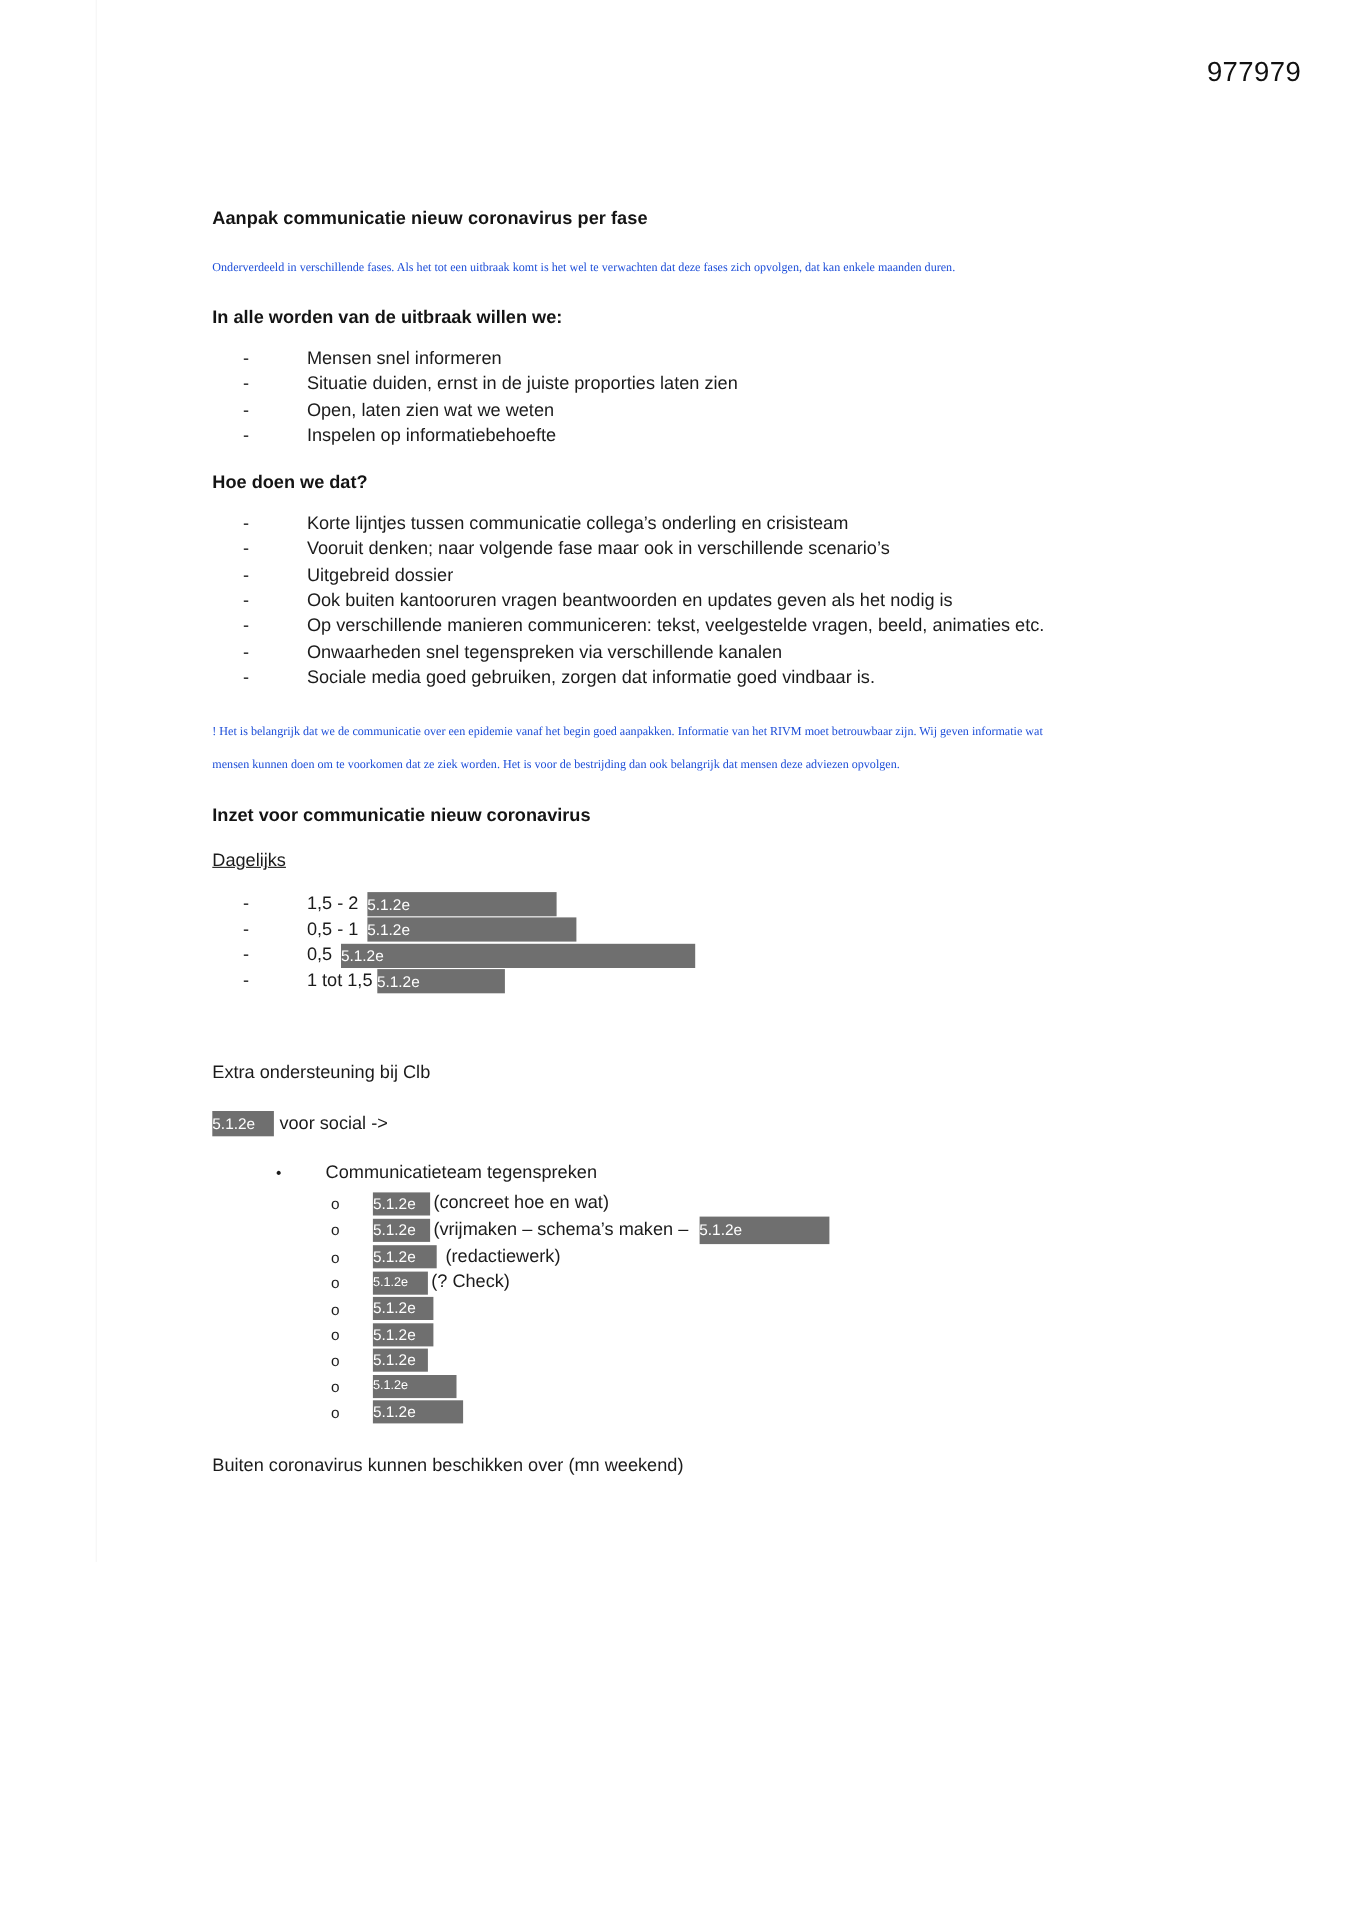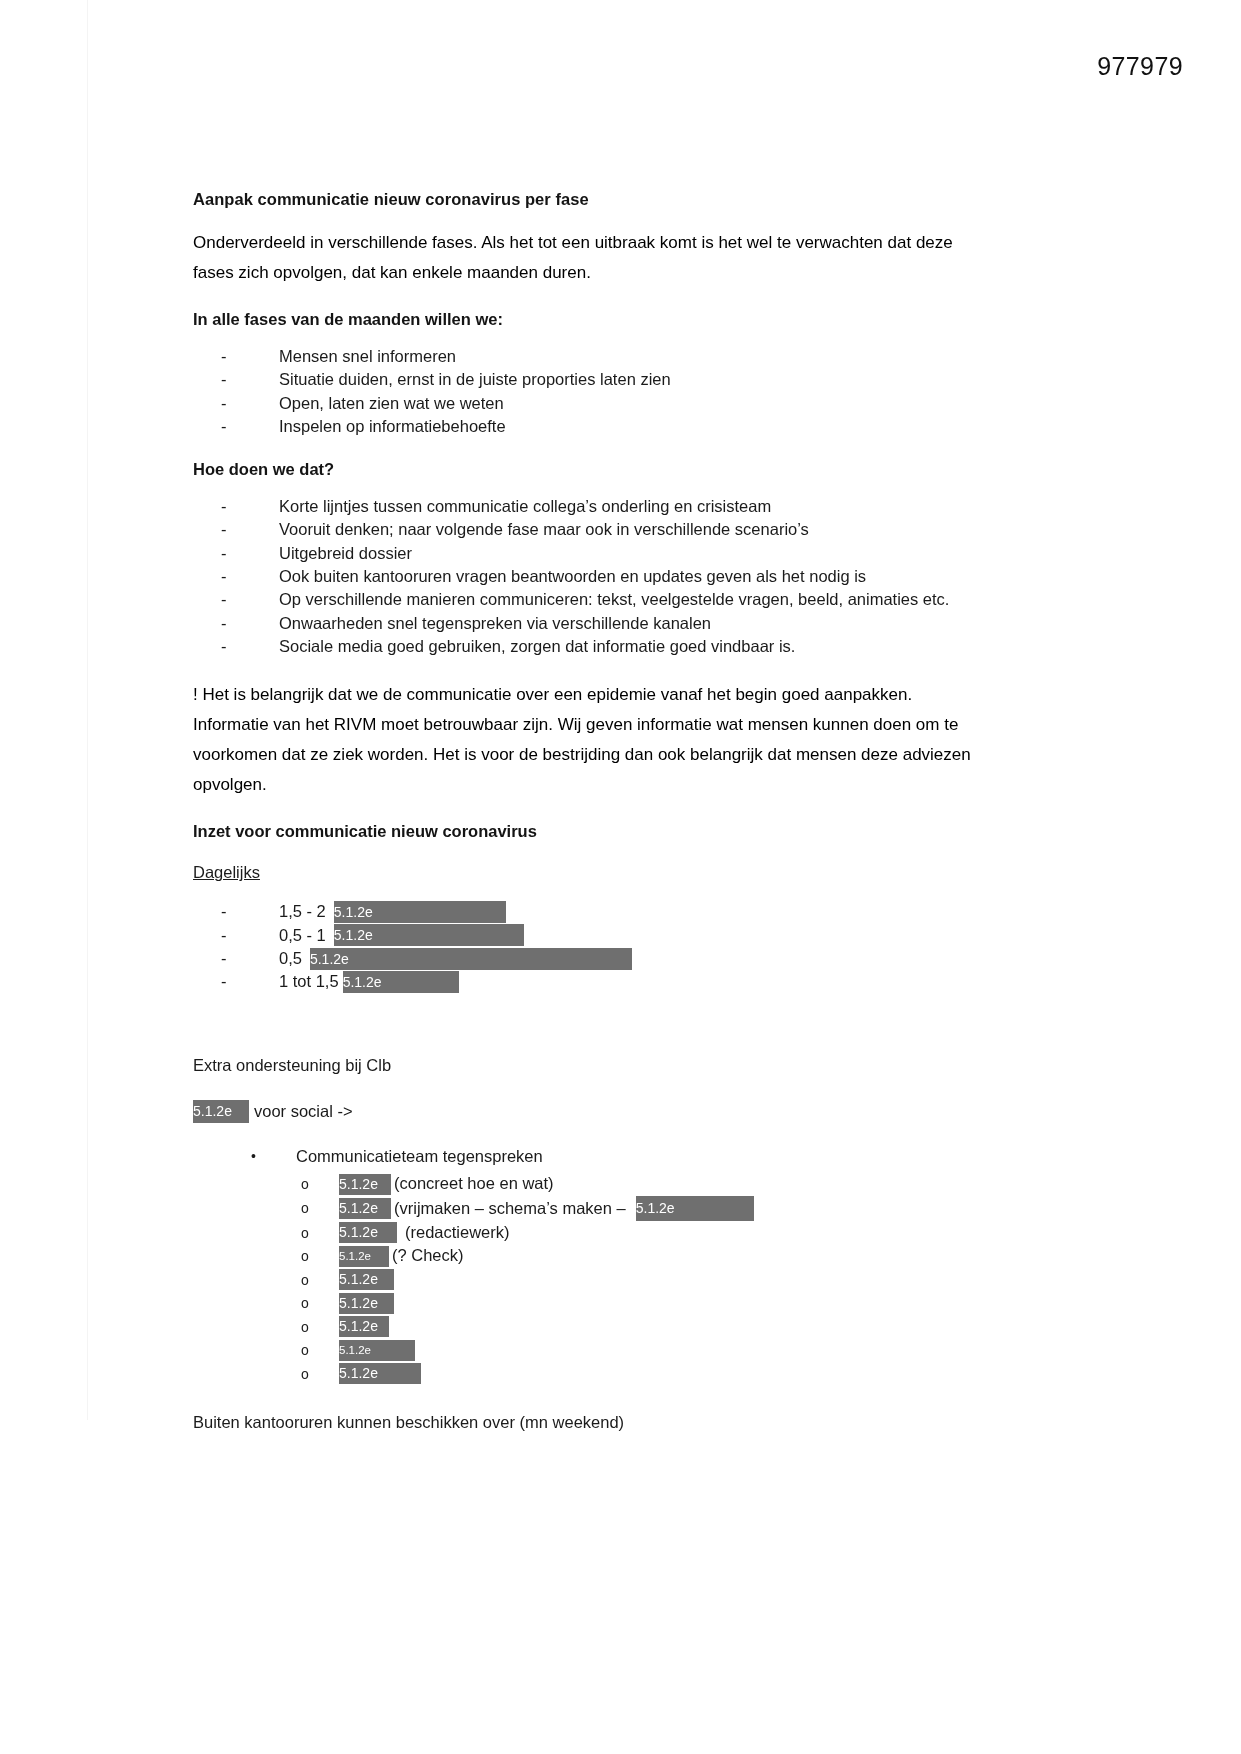--- a/index.html
+++ b/index.html
@@ -59,24 +59,25 @@
     letter-spacing: 0.05px;
     color: #141414;
   }
   h3.section-head {
     font-size: 16.5px;
     font-weight: bold;
     margin: 22px 0 16px 0;
     color: #141414;
   }
   p.para {
-    font-size: 17px;
+    font-size: 11px;
     line-height: 30px;
     margin: 0 0 18px 0;
-    color: #000000;
+    color: #1d4ed8;
+    font-family: Liberation Serif, serif;
   }
   ul.dash-list {
     list-style: none;
     margin: 0 0 20px 0;
     padding: 0 0 0 28px;
   }
   ul.dash-list > li {
     position: relative;
     font-size: 16.5px;
     line-height: 23.3px;
@@ -204,21 +205,21 @@
   <div class="scan-edge-bottom"></div>
 
   <div class="doc-number">977979</div>
 
   <div class="content">
 
     <h2 class="section-head">Aanpak communicatie nieuw coronavirus per fase</h2>
 
     <p class="para">Onderverdeeld in verschillende fases. Als het tot een uitbraak komt is het wel te verwachten dat deze fases zich opvolgen, dat kan enkele maanden duren.</p>
 
-    <h3 class="section-head">In alle fases van de maanden willen we:</h3>
+    <h3 class="section-head">In alle worden van de uitbraak willen we:</h3>
 
     <ul class="dash-list">
       <li><span class="dash">-</span><span>Mensen snel informeren</span></li>
       <li><span class="dash">-</span><span>Situatie duiden, ernst in de juiste proporties laten zien</span></li>
       <li><span class="dash">-</span><span>Open, laten zien wat we weten</span></li>
       <li><span class="dash">-</span><span>Inspelen op informatiebehoefte</span></li>
     </ul>
 
     <h3 class="section-head">Hoe doen we dat?</h3>
 
@@ -325,16 +326,16 @@
         <span class="redact sm" style="width:76px;">5.1.2e</span>
         <span class="after-text"></span>
       </li>
       <li class="sub-item">
         <span class="circle-mark">o</span>
         <span class="redact lg" style="width:82px;">5.1.2e</span>
         <span class="after-text"></span>
       </li>
     </ul>
 
-    <p class="plain" style="margin-top:22px;">Buiten kantooruren kunnen beschikken over (mn weekend)</p>
+    <p class="plain" style="margin-top:22px;">Buiten coronavirus kunnen beschikken over (mn weekend)</p>
 
   </div>
 </div>
 
 </body></html>

